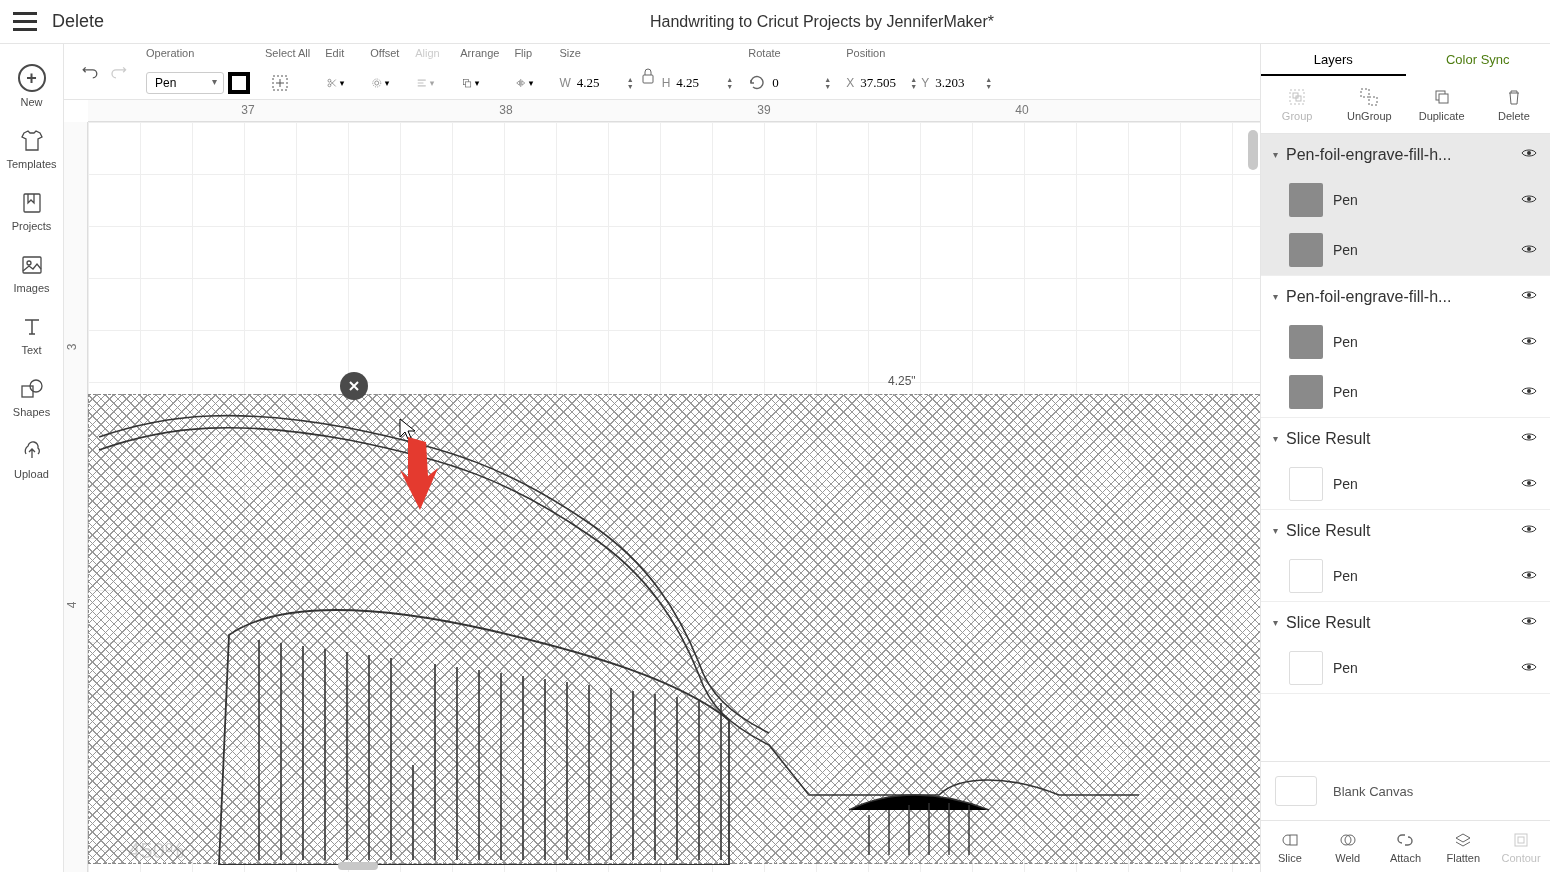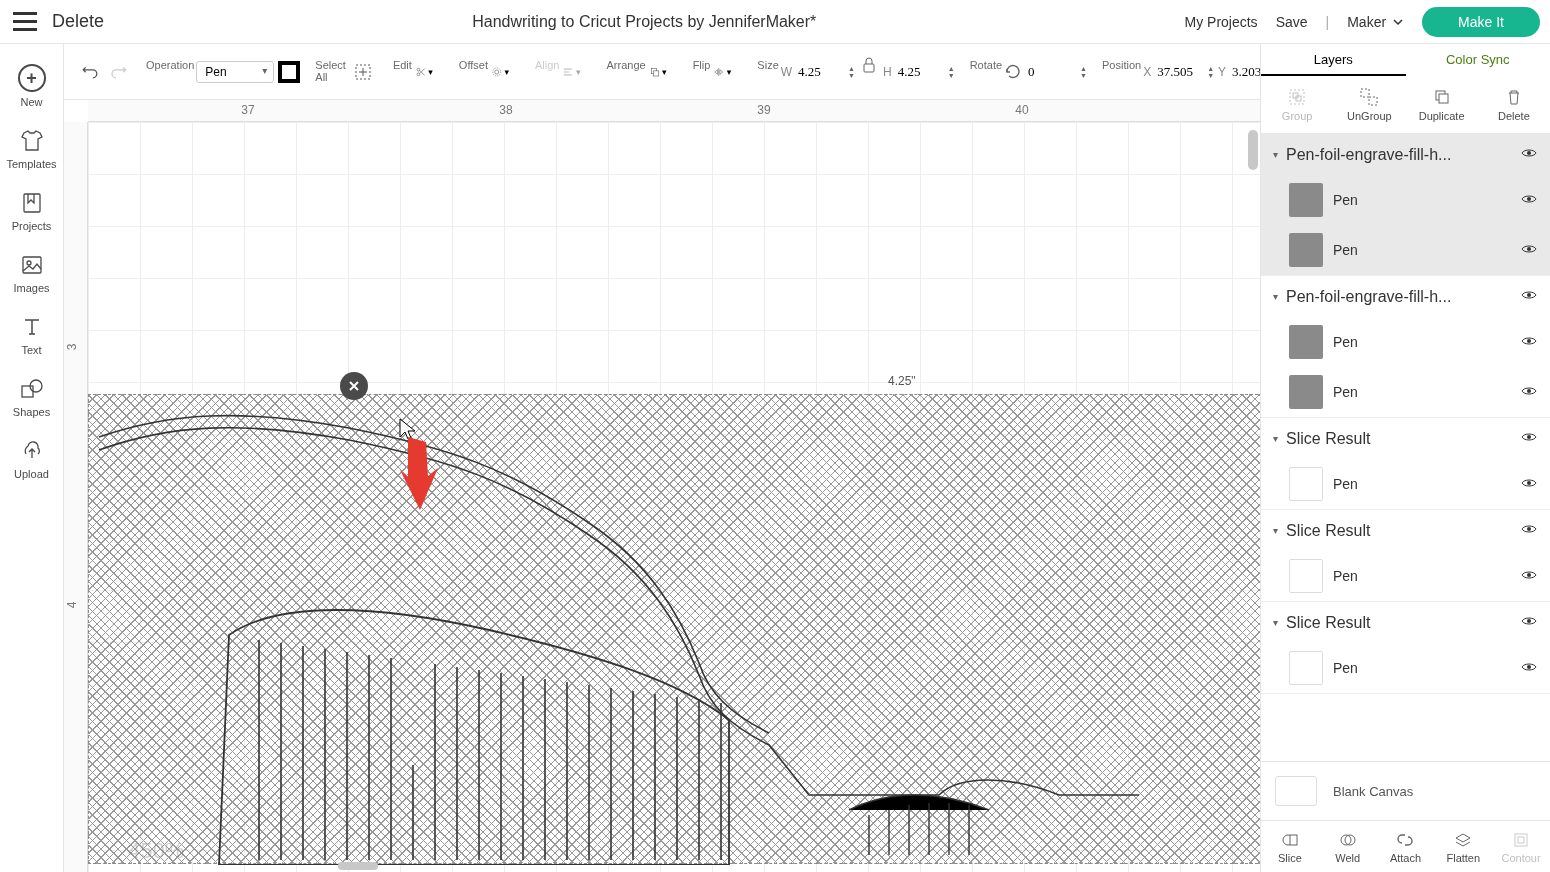--- a/index.html
+++ b/index.html
@@ -18,21 +18,21 @@
 .hdr-makeit { background: #17b690; color: #fff; padding: 7px 36px; border-radius: 18px; cursor: pointer; font-size: 14px; }
 
 
 .left-sidebar { position: absolute; top: 44px; left: 0; width: 64px; bottom: 0; background: #fff; border-right: 1px solid #e5e5e5; display: flex; flex-direction: column; align-items: center; padding-top: 10px; }
 .ls-item { display: flex; flex-direction: column; align-items: center; gap: 4px; padding: 10px 0; cursor: pointer; color: #4a4a4a; font-size: 11px; width: 100%; }
 .ls-icon { width: 26px; height: 26px; display: flex; align-items: center; justify-content: center; }
 .ls-new-circle { width: 28px; height: 28px; border: 2px solid #4a4a4a; border-radius: 50%; display: flex; align-items: center; justify-content: center; font-size: 18px; font-weight: bold; line-height: 1; }
 
 
 .toolbar { position: absolute; top: 44px; left: 64px; right: 290px; height: 56px; background: #fff; border-bottom: 1px solid #e5e5e5; display: flex; align-items: center; padding: 0 15px; gap: 15px; }
-.tb-group { display: flex; flex-direction: row; gap: 2px; }
+.tb-group { display: flex; flex-direction: column; gap: 11px; }
 .tb-label { font-size: 11px; color: #6a6a6a; }
 .tb-control { display: flex; align-items: center; gap: 4px; height: 26px; }
 .tb-undo, .tb-redo { width: 24px; height: 24px; cursor: pointer; display: flex; align-items: center; justify-content: center; }
 .tb-redo { opacity: 0.3; }
 .tb-select { border: 1px solid #ccc; border-radius: 3px; padding: 3px 22px 3px 8px; font-size: 12px; background: #fff; position: relative; min-width: 78px; }
 .tb-select::after { content: "▾"; position: absolute; right: 6px; font-size: 10px; color: #666; }
 .tb-colorswatch { width: 22px; height: 22px; border: 4px solid #000; background: #fff; }
 .tb-iconbtn { width: 30px; height: 30px; display: flex; align-items: center; justify-content: center; border: 1px solid transparent; cursor: pointer; border-radius: 3px; }
 .tb-iconbtn.with-drop { position: relative; padding-right: 10px; }
 .tb-input { width: 50px; border: none; font-size: 13px; text-align: left; padding: 0 2px; font-family: Liberation Serif, serif; }
@@ -107,32 +107,20 @@
 <body>
 
 <div class="header">
   <div class="hamburger">
       <span></span>
       <span></span>
       <span></span>
     </div>
   <div class="hdr-canvas">Delete</div>
   <div class="hdr-title">Handwriting to Cricut Projects by JenniferMaker*</div>
-  <div class="hdr-right">
-    <span class="hdr-link">My Projects</span>
-    <span class="hdr-link">Save</span>
-    <span class="hdr-sep">|</span>
-    <span class="hdr-maker">
-      <span>Maker</span>
-      <svg width="12" height="12" viewBox="0 0 12 12">
-          <path d="M2 4 L6 8 L10 4" stroke="#333" stroke-width="1.5" fill="none"></path>
-        </svg>
-    </span>
-    <span class="hdr-makeit">Make It</span>
-  </div>
 </div>
 
 <div class="left-sidebar">
   <div class="ls-item">
     <div class="ls-new-circle">+</div>
     <span>New</span>
   </div>
   <div class="ls-item">
     <div class="ls-icon">
         <svg width="26" height="26" viewBox="0 0 26 26">

